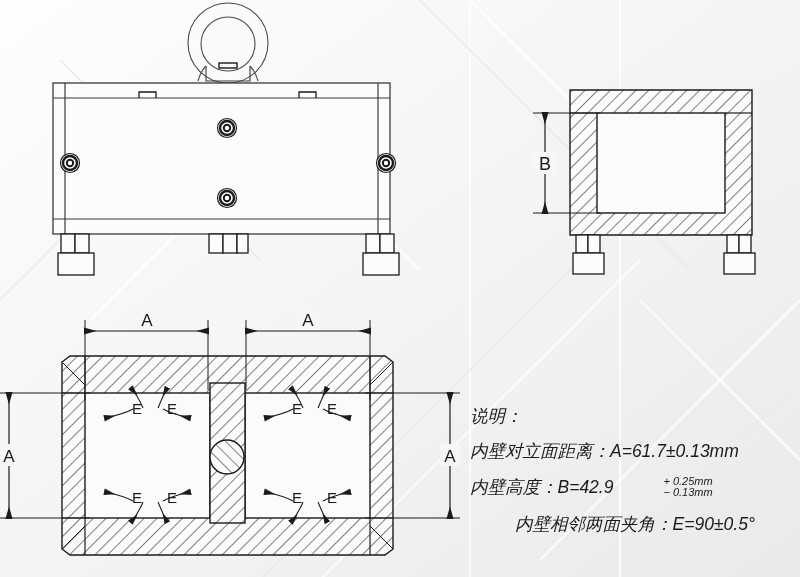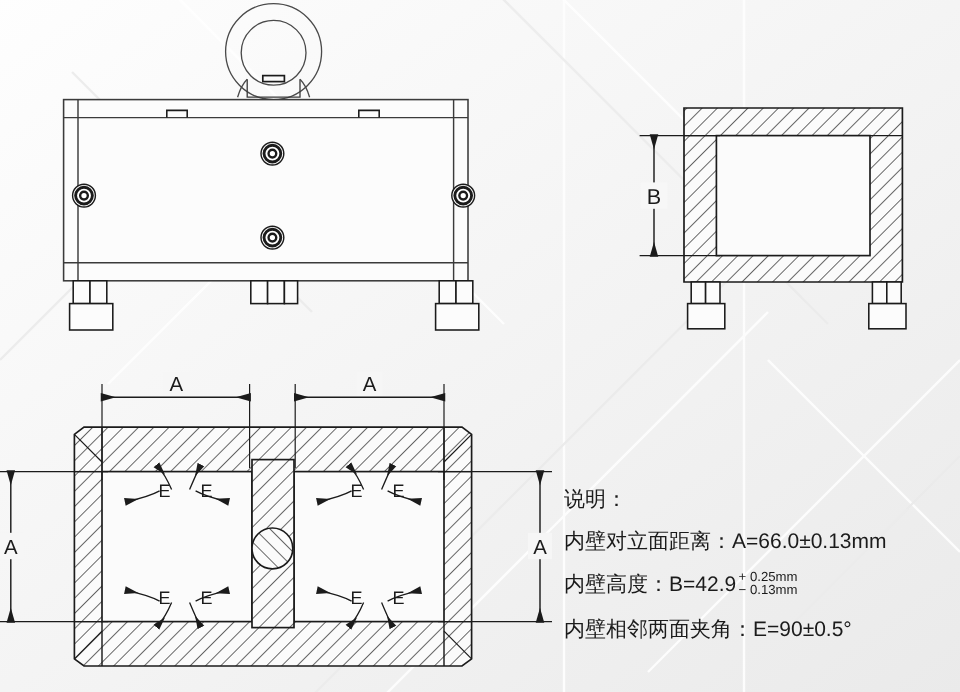--- a/index.html
+++ b/index.html
@@ -11,40 +11,42 @@
     position:relative;
   }
   #stage{position:absolute;left:0;top:0;width:800px;height:577px;}
   .wm{position:absolute;left:0;top:0;width:800px;height:577px;pointer-events:none;}
   #drawing{position:absolute;left:0;top:0;}
   .notes{
     position:absolute;
     left:470px;top:408px;
     width:330px;
     color:#1b1b1b;
+    font-style:italic;
   }
   .notes .ln{
     font-size:17.5px;
     line-height:1;
     margin-bottom:17px;
     white-space:nowrap;
   }
-  .notes .ln:last-child{margin-bottom:2px;}
+  .notes .ln:last-child{margin-bottom:2px;text-align:center;}
   .tolstack{
     display:inline-block;
     vertical-align:middle;
     position:relative;
     top:-1px;
     margin-left:2px;
   }
   .tolstack .tline{
     font-size:11px;
     line-height:11px;
     display:block;
     white-space:nowrap;
+    margin-left:48px;
   }
 </style>
 </head>
 <body>
 
 <div id="stage">
 
   <svg class="wm" viewBox="0 0 800 577">
     <defs>
       <linearGradient id="wmg" x1="0" y1="0" x2="1" y2="1">
@@ -296,20 +298,20 @@
           <path d="M350,492 Q332,496 323,501" fill="none" stroke="#1b1b1b" stroke-width="1.1" marker-start="url(#arrStart)"></path>
           <path d="M318,502 Q323,514 327,522" fill="none" stroke="#1b1b1b" stroke-width="1.1" marker-end="url(#leadArr)"></path>
           <text x="332" y="503" text-anchor="middle" font-family="Liberation Sans, sans-serif" font-size="15" fill="#1b1b1b">E</text>
         </g>
       </g>
     </g>
   </svg>
 
   <div class="notes">
     <div class="ln">说明：</div>
-    <div class="ln">内壁对立面距离：A=66.0±0.13mm</div>
+    <div class="ln">内壁对立面距离：A=61.7±0.13mm</div>
     <div class="ln">
       <span>内壁高度：B=42.9</span><span class="tolstack"><span class="tline">+ 0.25mm</span><span class="tline">− 0.13mm</span></span>
     </div>
     <div class="ln">内壁相邻两面夹角：E=90±0.5°</div>
   </div>
 
 </div>
 
 </body></html>

